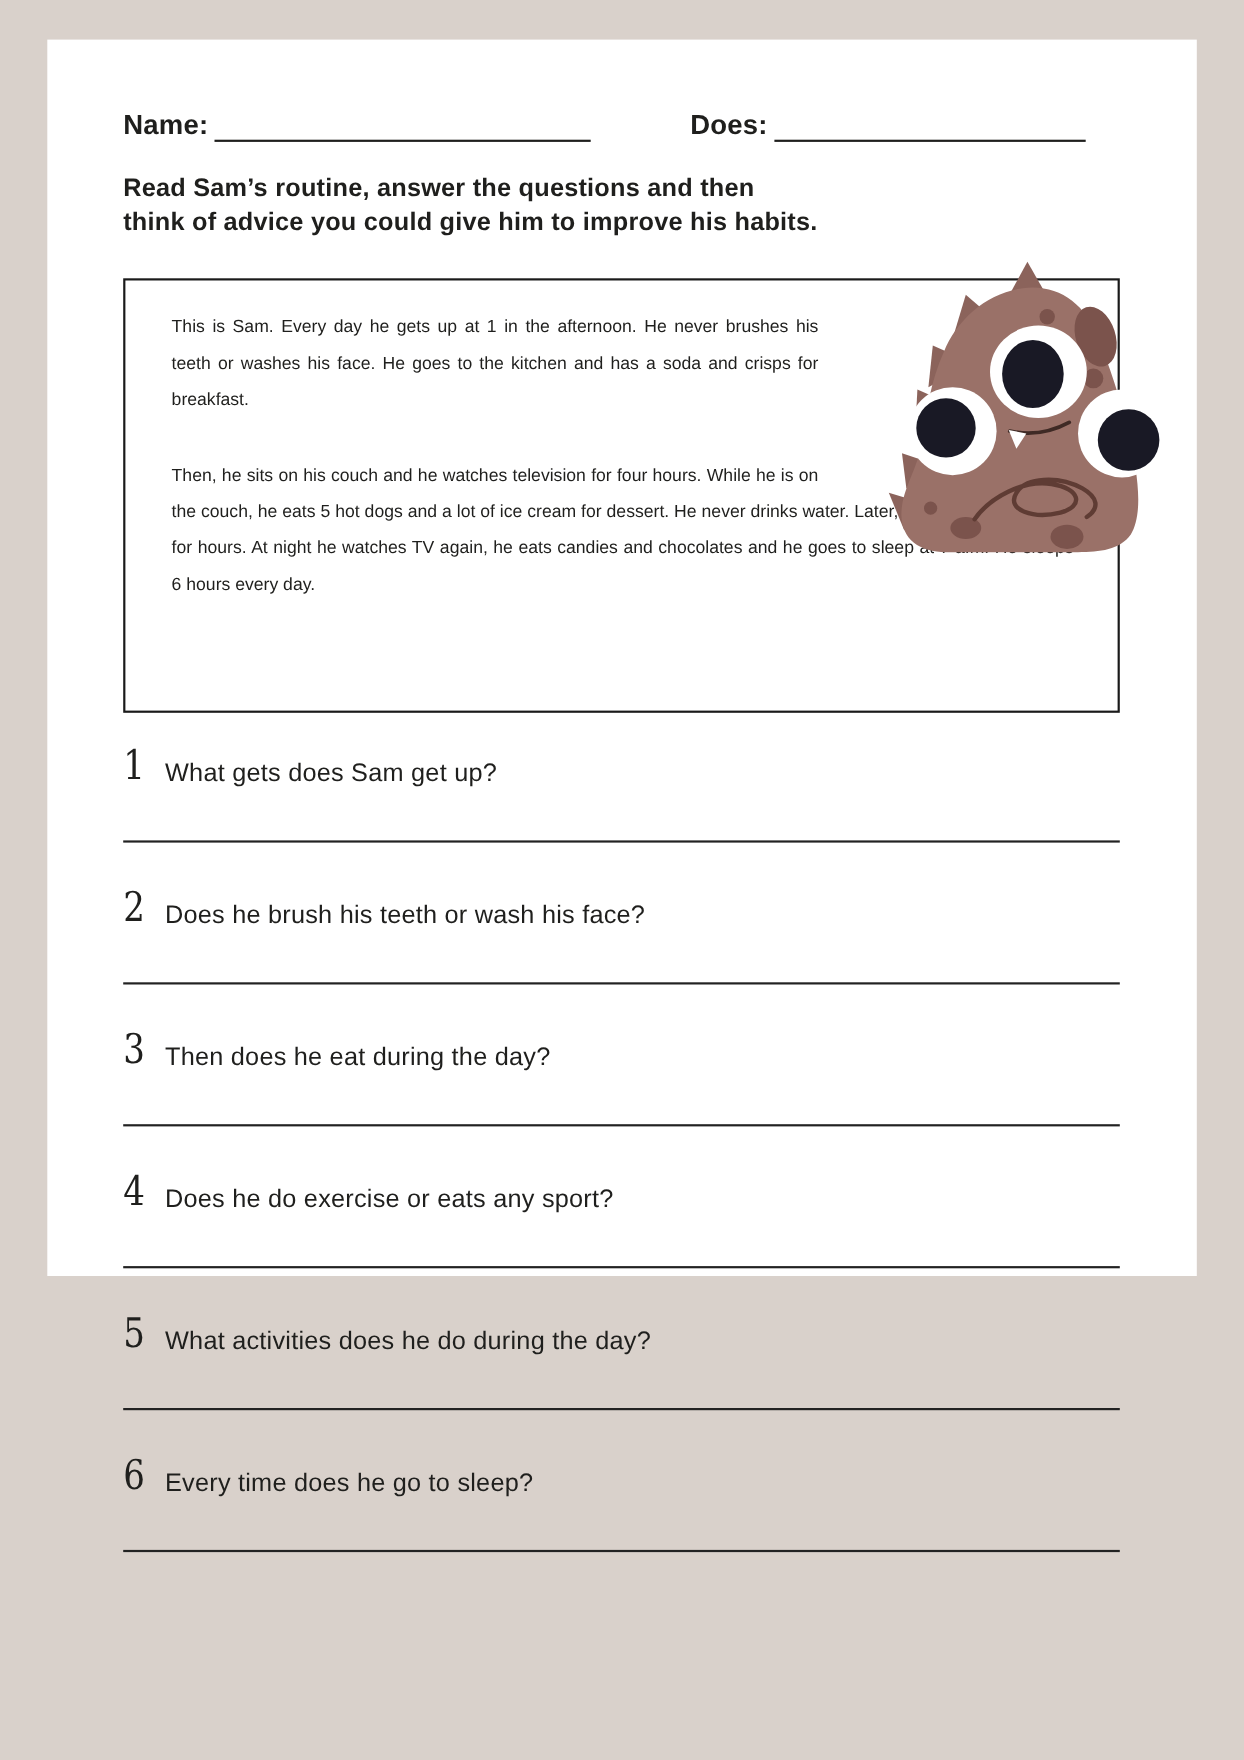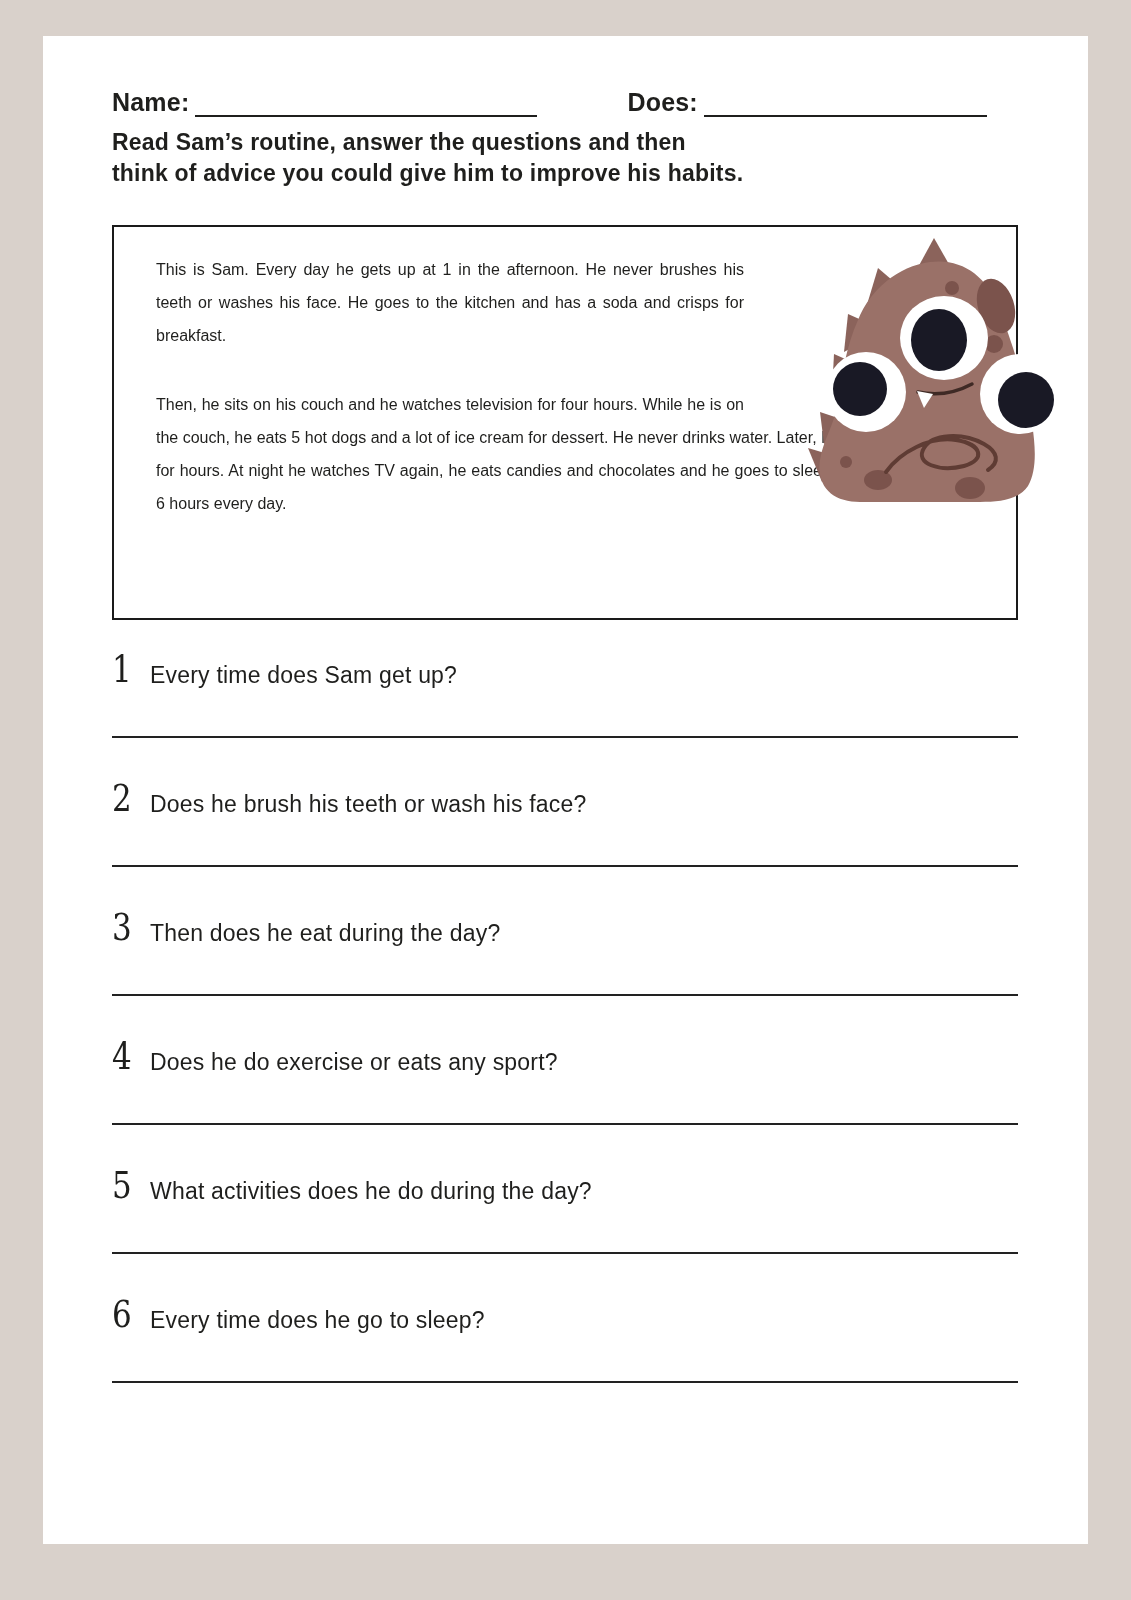--- a/index.html
+++ b/index.html
@@ -11,23 +11,23 @@
   html,body{width:1131px;height:1600px;}
   body{
     background:var(--frame);
     font-family:"Liberation Sans","DejaVu Sans",sans-serif;
     color:var(--ink);
     overflow:hidden;
   }
   .page{
     position:relative;
     margin:36px 43px;
-    width:1045px;height:1508px;
+    width:1045px;height:1124px;
     background:var(--page);
-    padding:0 69px;
+    padding:12px 69px;
   }
   
   .field-row{
     display:flex;align-items:flex-end;
     padding-top:49px;height:81px;
     font-size:25px;font-weight:600;letter-spacing:.2px;
   }
   .write-line{border-bottom:2px solid var(--ink);height:30px;}
   .name-line{width:342px;margin-left:6px;}
   .date-spacer{width:90px;}
@@ -35,21 +35,21 @@
   
   .title-wrap{margin-top:24px;height:80px;overflow:visible;}
   .title{
     font-family:"DejaVu Serif","Liberation Serif",serif;
     font-size:62px;font-weight:400;line-height:60px;
     letter-spacing:3px;word-spacing:15px;white-space:nowrap;
     transform:scale(0.80,1.34);transform-origin:left top;
   }
   
   .instructions{
-    margin-top:10px;max-width:720px;
+    margin-top:26px;max-width:720px;
     font-size:23px;font-weight:700;line-height:31px;letter-spacing:.2px;
   }
   
   .passage-box{
     margin-top:36px;
     width:906px;height:395px;
     border:2.5px solid #1a1a1a;
     padding:26px 40px 0 42px;
     font-size:16px;line-height:33px;
     text-align:justify;
@@ -140,21 +140,21 @@
     <path d="M127 163 L143 166 L134 180 Z" fill="#ffffff"></path>
 
     <path d="M96 244 C110 224 140 208 166 212 C192 216 196 232 174 238 C150 244 124 236 134 220 C142 206 172 204 194 216 C208 224 210 234 198 242" fill="none" stroke="var(--monster-doodle)" stroke-width="4" stroke-linecap="round"></path>
   </svg>
 
   <div class="questions">
 
     <div class="question-block">
       <div class="q-row">
         <span class="q-num">1</span>
-        <span class="q-text">Every time does Sam get up?</span>
+        <span class="q-text">What gets does Sam get up?</span>
       </div>
       <div class="answer-line"></div>
     </div>
 
     <div class="question-block">
       <div class="q-row">
         <span class="q-num">2</span>
         <span class="q-text">Does he brush his teeth or wash his face?</span>
       </div>
       <div class="answer-line"></div>

